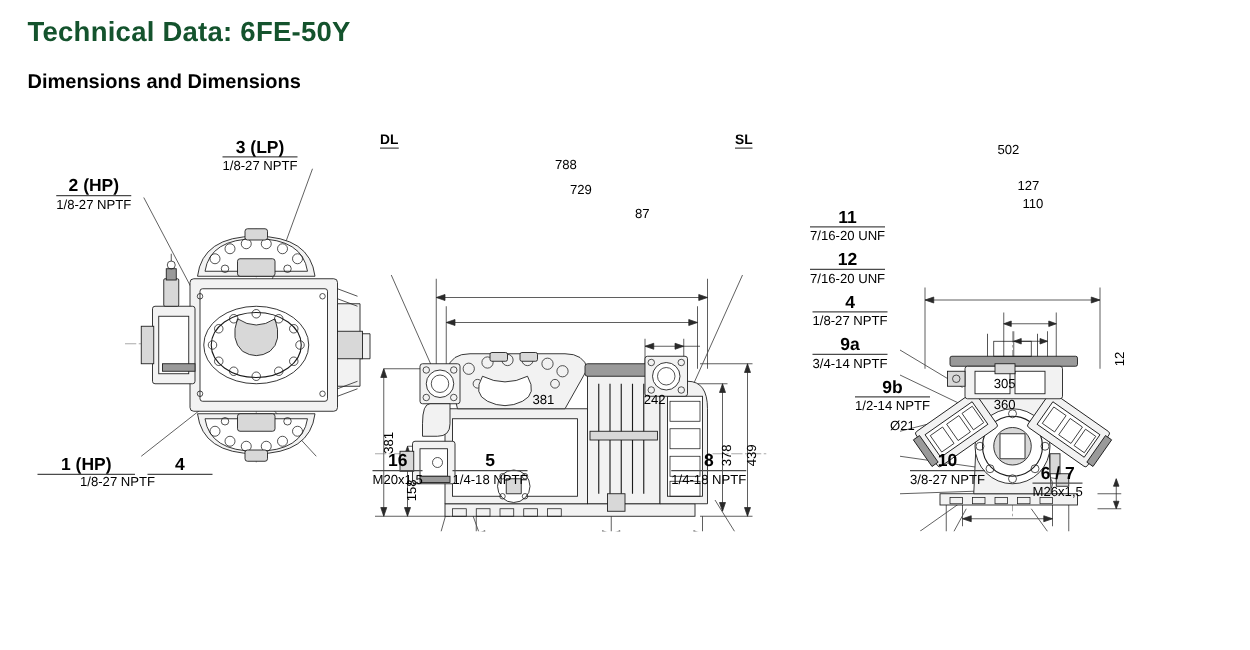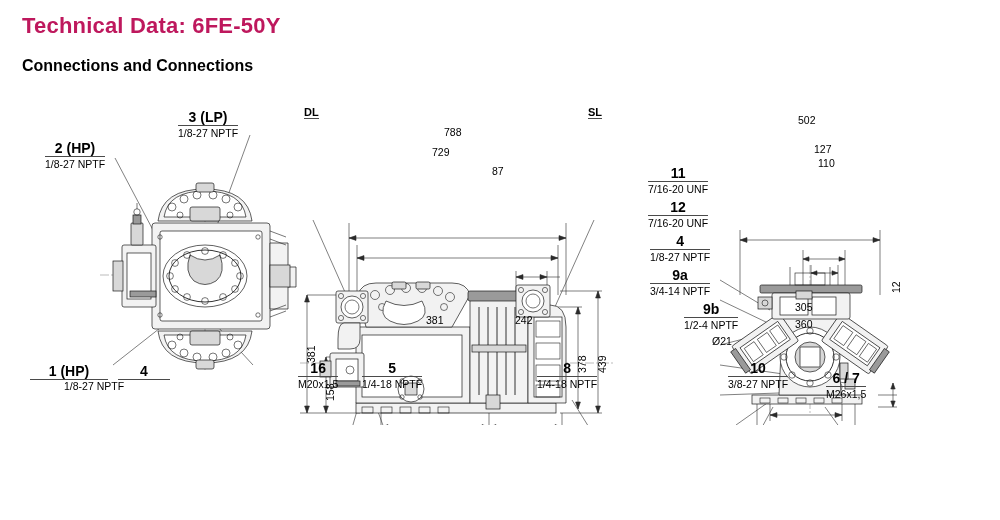--- a/index.html
+++ b/index.html
@@ -35,22 +35,22 @@
   .leader{stroke:#4a4a4a;stroke-width:.7;fill:none;}
   .ctr{stroke:#777;stroke-width:.5;fill:none;stroke-dasharray:9 2 2 2;}
   .fillgray{fill:#d8d8d8;stroke:#1b1b1b;stroke-width:.7;}
   .filldk{fill:#9a9a9a;stroke:#1b1b1b;stroke-width:.7;}
   .filllt{fill:#f2f2f2;stroke:#1b1b1b;stroke-width:.7;}
   .fillwh{fill:#ffffff;stroke:#1b1b1b;stroke-width:.7;}
 </style>
 </head>
 <body>
 
-<div id="page-title" style="color: #be185d;">Technical Data: 6FE-50Y</div>
-<div id="page-subtitle">Connections and Connections</div>
+<div id="page-title" style="color: #14532d;">Technical Data: 6FE-50Y</div>
+<div id="page-subtitle">Dimensions and Dimensions</div>
 
 <div class="drawing-area">
 
 <svg width="1000" height="330" viewBox="0 0 1000 330">
 
   <g>
 
     <path class="leader" d="M115,63 L182,190"></path>
     <path class="leader" d="M250,40 L196,188"></path>
     <path class="leader" d="M113,270 L183,215"></path>
@@ -454,22 +454,22 @@
 <div class="tag" style="left:304px;top:11px;">
   <span>DL</span>
   <span class="rule"></span>
 </div>
 <div class="tag" style="left:588px;top:11px;">
   <span>SL</span>
   <span class="rule"></span>
 </div>
 
 <div class="dim" style="left:444px;top:31px;">788</div>
-<div class="dim" style="left:432px;top:51px;">729</div>
-<div class="dim" style="left:492px;top:70px;">87</div>
+<div class="dim" style="left:456px;top:51px;">729</div>
+<div class="dim" style="left:508px;top:70px;">87</div>
 <div class="dim v" style="left:305px;top:268px;transform:rotate(-90deg);">381</div>
 <div class="dim v" style="left:324px;top:306px;transform:rotate(-90deg);">158</div>
 <div class="dim v" style="left:576px;top:278px;transform:rotate(-90deg);">378</div>
 <div class="dim v" style="left:596px;top:278px;transform:rotate(-90deg);">439</div>
 <div class="dim" style="left:426px;top:219px;">381</div>
 <div class="dim" style="left:515px;top:219px;">242</div>
 
 <div class="callout two" style="left:298px;top:265px;">
   <span class="num">16</span>
   <span class="rule"></span>
@@ -510,21 +510,21 @@
   <span class="spec">1/8-27 NPTF</span>
 </div>
 <div class="callout two" style="left:650px;top:172px;">
   <span class="num">9a</span>
   <span class="rule"></span>
   <span class="spec">3/4-14 NPTF</span>
 </div>
 <div class="callout two" style="left:650px;top:206px;margin-left:34px;">
   <span class="num">9b</span>
   <span class="rule"></span>
-  <span class="spec">1/2-4 NPTF</span>
+  <span class="spec">1/2-14 NPTF</span>
 </div>
 <div class="callout two" style="left:701px;top:265px;margin-left:27px;">
   <span class="num">10</span>
   <span class="rule"></span>
   <span class="spec">3/8-27 NPTF</span>
 </div>
 <div class="callout two" style="left:826px;top:275px;">
   <span class="num">6 / 7</span>
   <span class="rule"></span>
   <span class="spec">M26x1,5</span>

